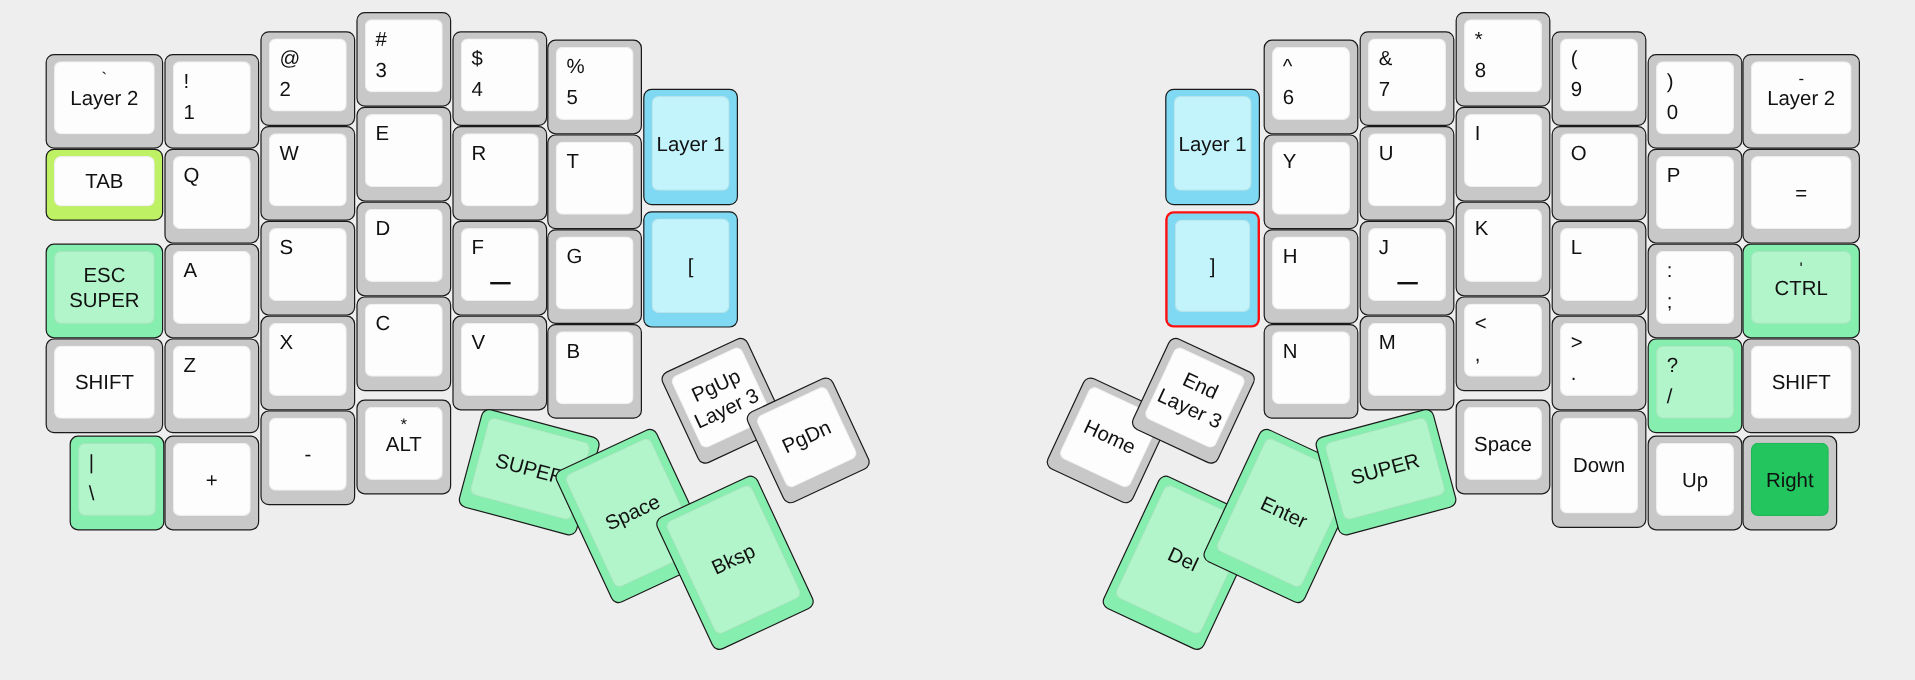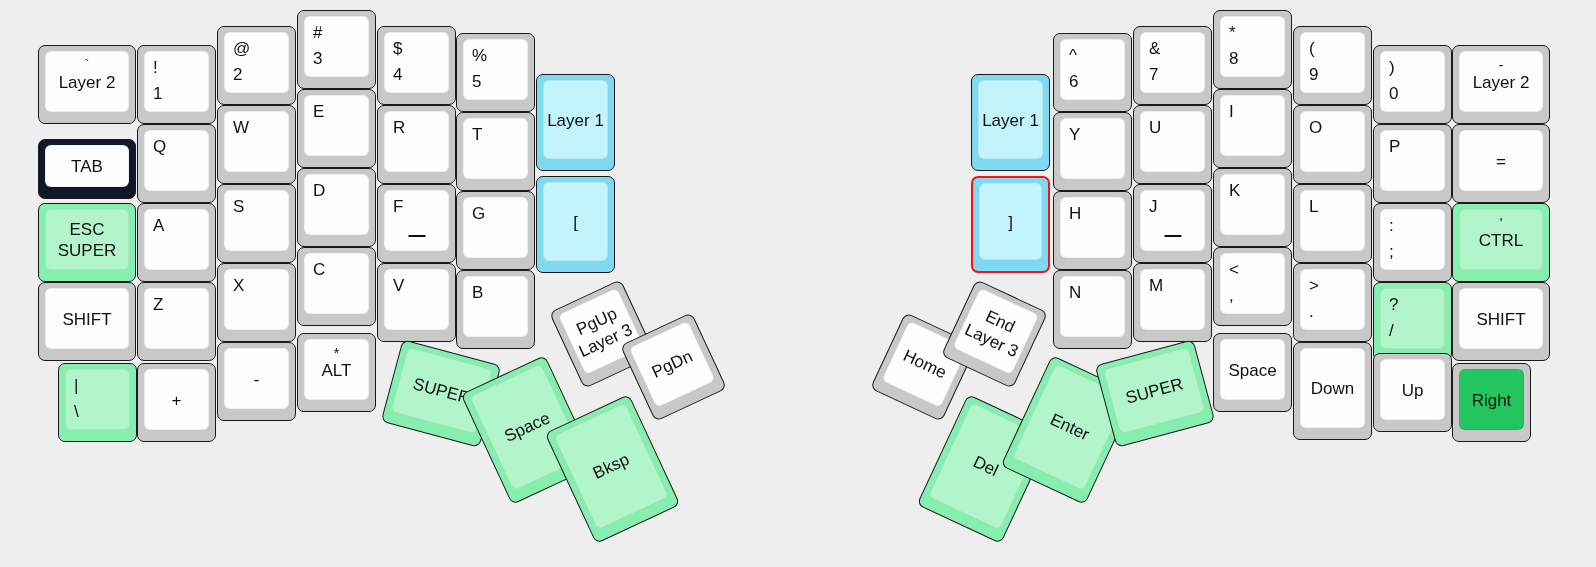--- a/index.html
+++ b/index.html
@@ -86,21 +86,21 @@
 <body>
 
 <div id="kb-root" style="background: rgb(238, 238, 238);">
   <div id="left-half">
       <div class="key white" style="left: 38px; top: 45px; width: 98px; height: 79px; background: rgb(200, 200, 200);">
         <div class="face" style="background: rgb(253, 253, 253);">
           <div class="legend lg-ct lg-small">`</div>
           <div class="legend lg-c">Layer 2</div>
         </div>
       </div>
-      <div class="key white" style="left: 38px; top: 139px; width: 98px; height: 60px; background: #0f172a;">
+      <div class="key white" style="left: 38px; top: 124px; width: 98px; height: 60px; background: #bef264;">
         <div class="face" style="background: rgb(253, 253, 253);">
           <div class="legend lg-c">TAB</div>
         </div>
       </div>
       <div class="key green" style="left: 38px; top: 203px; width: 98px; height: 79px; background: rgb(134, 238, 174);">
         <div class="face" style="background: rgb(179, 245, 203);">
           <div class="legend lg-c2">ESC
 SUPER</div>
         </div>
       </div>
@@ -398,21 +398,21 @@
           <div class="legend lg-tl">:</div>
           <div class="legend lg-bl">;</div>
         </div>
       </div>
       <div class="key green" style="left: 1373px; top: 282px; width: 79px; height: 79px; background: rgb(134, 238, 174);">
         <div class="face" style="background: rgb(179, 245, 203);">
           <div class="legend lg-tl">?</div>
           <div class="legend lg-bl">/</div>
         </div>
       </div>
-      <div class="key white" style="left: 1373px; top: 353px; width: 79px; height: 79px; background: rgb(200, 200, 200);">
+      <div class="key white" style="left: 1373px; top: 363px; width: 79px; height: 79px; background: rgb(200, 200, 200);">
         <div class="face" style="background: rgb(253, 253, 253);">
           <div class="legend lg-c">Up</div>
         </div>
       </div>
       <div class="key white" style="left: 1452px; top: 45px; width: 98px; height: 79px; background: rgb(200, 200, 200);">
         <div class="face" style="background: rgb(253, 253, 253);">
           <div class="legend lg-ct lg-small">-</div>
           <div class="legend lg-c">Layer 2</div>
         </div>
       </div>

